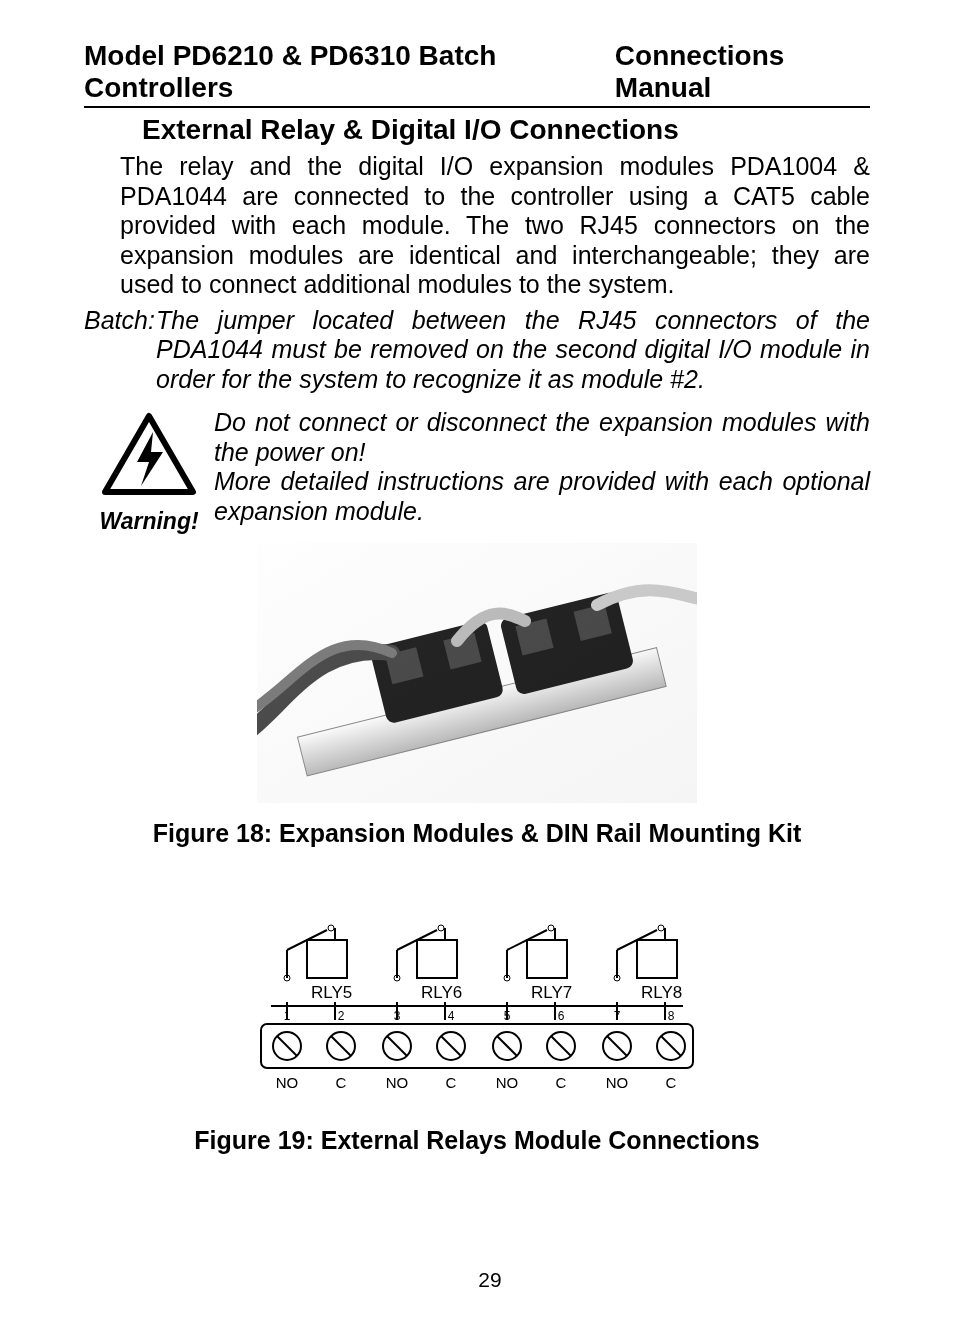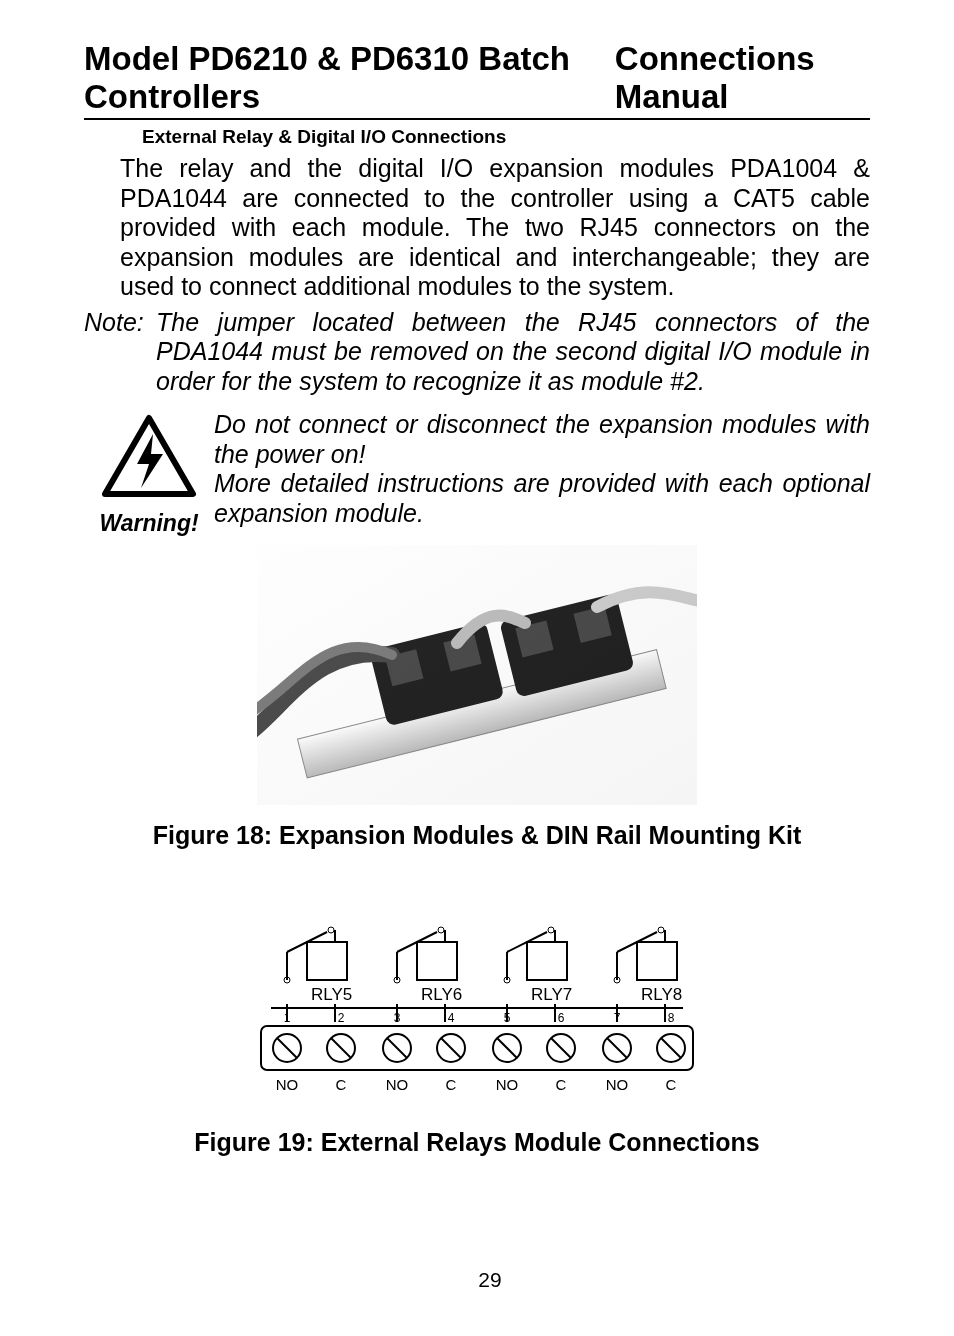--- a/index.html
+++ b/index.html
@@ -13,31 +13,31 @@
     color: #000;
   }
   .page {
     box-sizing: border-box;
     padding: 40px 84px 0 84px;
   }
   .hdr {
     display: flex;
     justify-content: space-between;
     font-weight: bold;
-    font-size: 33px;
+    font-size: 28px;
     margin-bottom: 2px;
   }
   .hr {
     border: none;
     border-top: 2px solid #000;
     margin: 2px 0 6px 0;
   }
   .section-title {
     font-weight: bold;
-    font-size: 19px;
+    font-size: 28px;
     padding-left: 58px;
     margin-bottom: 6px;
   }
   .body-text {
     font-size: 25px;
     line-height: 1.18;
     text-align: justify;
     margin-left: 36px;
   }
   .note {
@@ -115,21 +115,21 @@
     <span>Model PD6210 &amp; PD6310 Batch Controllers</span>
     <span>Connections Manual</span>
   </div>
   <hr class="hr">
 
   <div class="section-title">External Relay &amp; Digital I/O Connections</div>
 
   <div class="body-text">The relay and the digital I/O expansion modules PDA1004 &amp; PDA1044 are connected to the controller using a CAT5 cable provided with each module. The two RJ45 connectors on the expansion modules are identical and interchangeable; they are used to connect additional modules to the system.</div>
 
   <div class="note-row note">
-    <div class="note-label">Note:</div>
+    <div class="note-label">Batch:</div>
     <div class="note-body">The jumper located between the RJ45 connectors of the PDA1044 must be removed on the second digital I/O module in order for the system to recognize it as module #2.</div>
   </div>
 
   <div class="warning-row">
     <div class="warning-icon-col">
       <svg width="96" height="86" viewBox="0 0 96 86">
         <polygon points="48,4 92,80 4,80" fill="none" stroke="#000" stroke-width="6" stroke-linejoin="round"></polygon>
 
         <path d="M52 20 L36 50 L48 50 L40 74 L62 40 L50 40 Z" fill="#000"></path>
       </svg>

